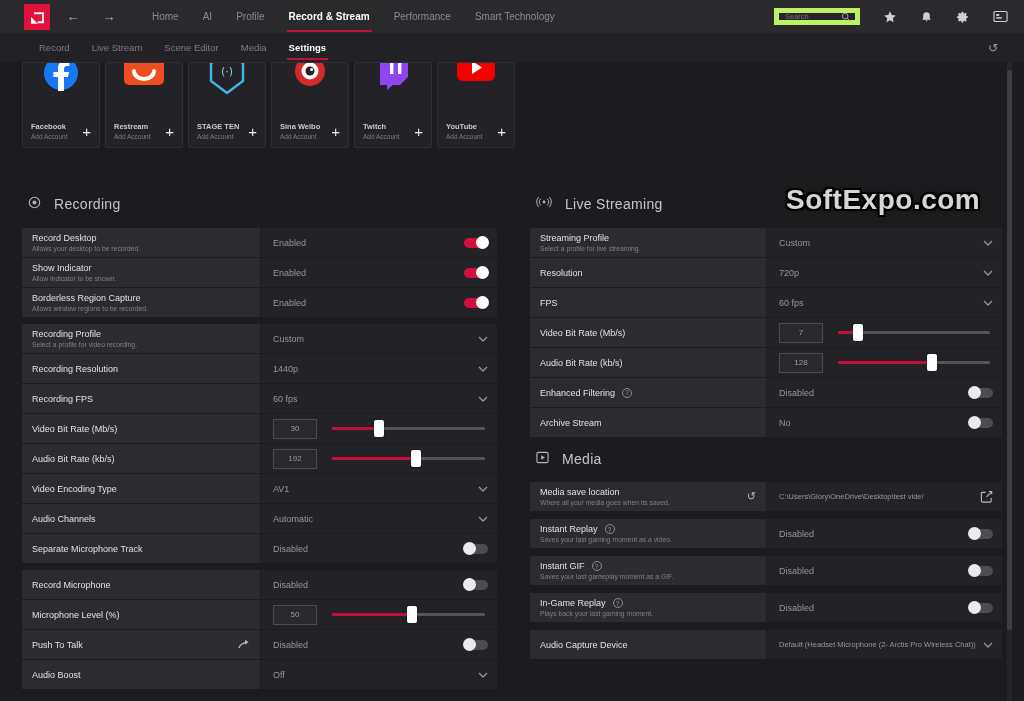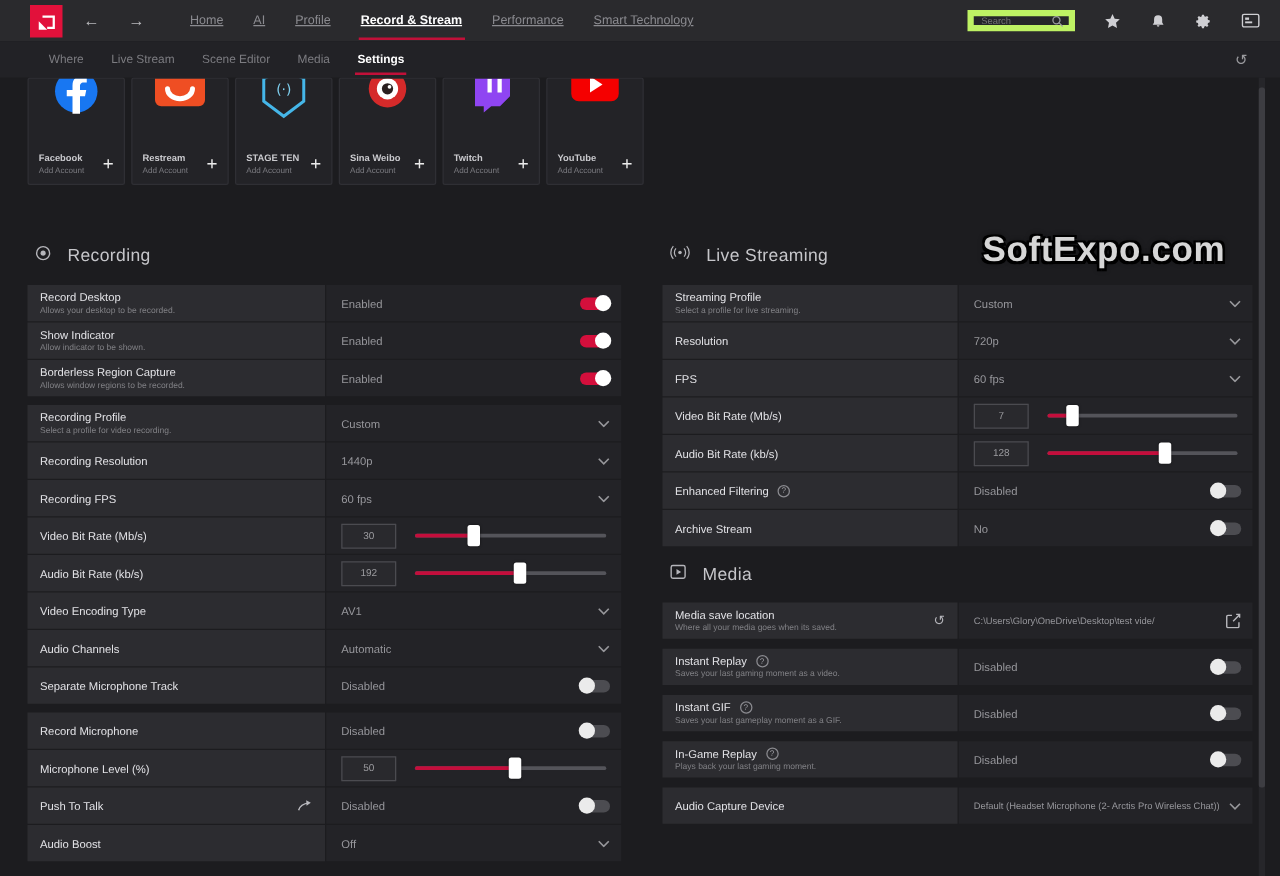--- a/index.html
+++ b/index.html
@@ -9,21 +9,21 @@
 
   
   .topbar { position:absolute; left:0; top:0; width:1024px; height:33px;
     background:#2a2a2d; display:flex; align-items:stretch; padding-left:14px; z-index:5; }
   .logo { width:26px; height:26px; background:#e2113b; align-self:center;
     margin-left:10px; display:flex; align-items:center; justify-content:center; }
   .nav-arrows { display:flex; align-items:center; margin-left:14px; gap:18px; }
   .arrow-btn { color:#b9b9bd; font-size:13px; cursor:default; width:18px; text-align:center; }
   .topnav { display:flex; align-items:stretch; margin-left:22px; }
   .nav-item { position:relative; display:flex; align-items:center; padding:0 12px;
-    font-size:10px; color:#8b8b90;text-decoration:underline; }
+    font-size:10px; color:#8b8b90; }
   .nav-item.active { color:#fff; font-weight:bold; }
   .nav-item.active::after { content:""; position:absolute; left:10px; right:10px;
     bottom:1px; height:2px; background:#c11039; }
   .top-right { margin-left:auto; display:flex; align-items:center; padding-right:16px; }
   .searchbox { width:86px; height:17px; border:5px solid #bef264; background:#26262a;
     display:flex; align-items:center; padding:0 4px 0 6px; }
   .searchbox input { flex:1; min-width:0; background:transparent; border:none; outline:none;
     color:#bbb; font-size:7.5px; font-family:"Liberation Sans", sans-serif; }
   .top-icon { margin-left:23px; display:flex; align-items:center; }
 
@@ -158,21 +158,21 @@
       <svg width="15" height="13" viewBox="0 0 24 20">
         <rect x="1.5" y="2" width="21" height="16" rx="2" fill="none" stroke="#cfcfd3" stroke-width="1.8"></rect>
         <rect x="5" y="6" width="5" height="3" fill="#cfcfd3"></rect>
         <rect x="5" y="11" width="9" height="2.4" fill="#cfcfd3"></rect>
       </svg>
     </span>
   </div>
 </div>
 
 <div class="subnav">
-  <span class="sub-item">Where</span>
+  <span class="sub-item">Record</span>
   <span class="sub-item">Live Stream</span>
   <span class="sub-item">Scene Editor</span>
   <span class="sub-item">Media</span>
   <span class="sub-item active">Settings</span>
   <span class="undo-right">↺</span>
 </div>
 
 <div class="tiles">
   <div class="tile">
     <div class="logo-wrap">

